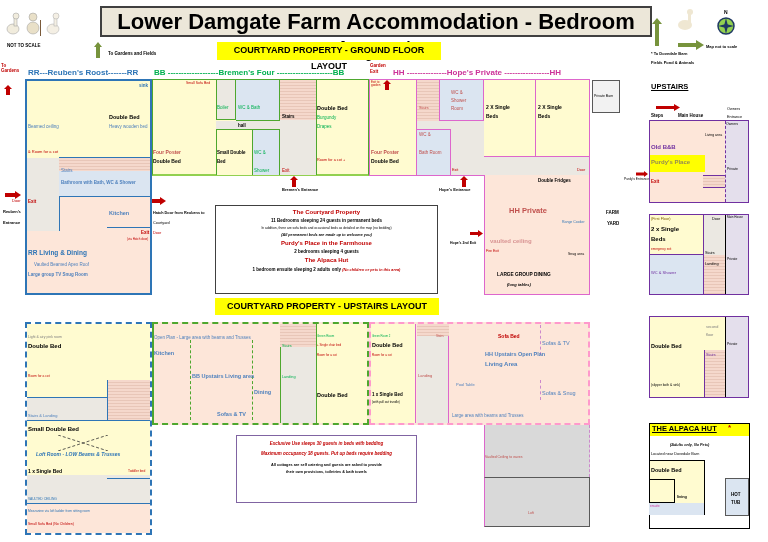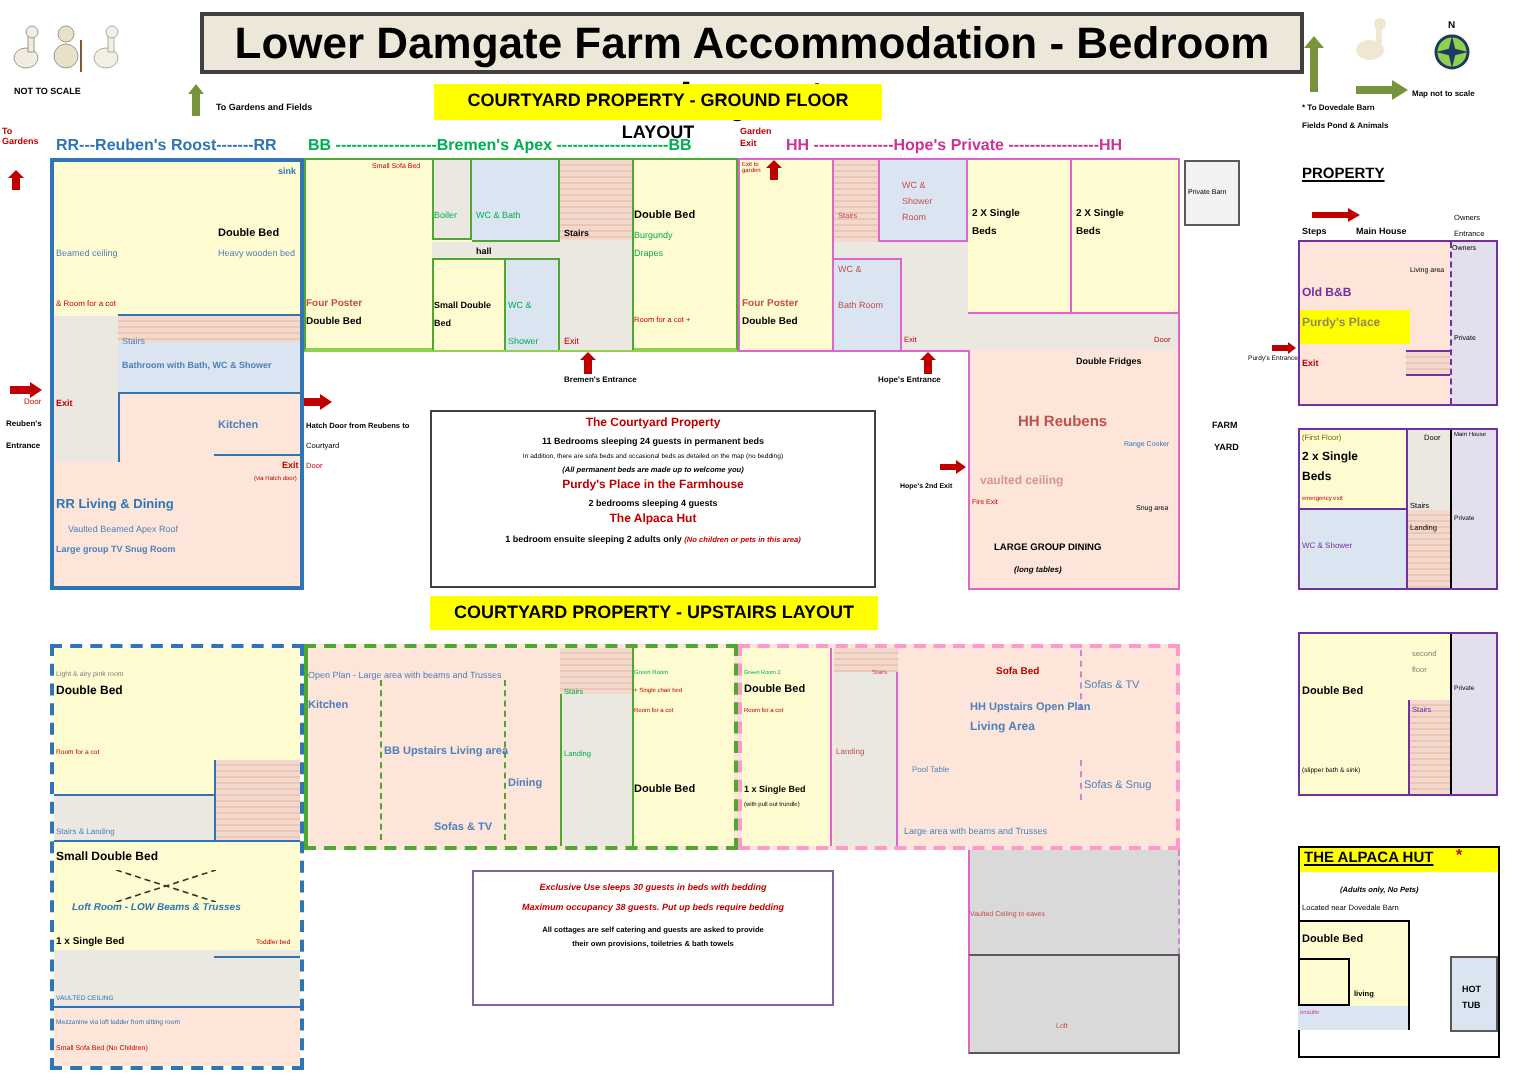--- a/index.html
+++ b/index.html
@@ -84,21 +84,21 @@
       <circle cx="10" cy="17" r="8" fill="#92d050" stroke="#1f3864" stroke-width="1.5"></circle>
       <polygon points="10,9 12,17 10,25 8,17" fill="#1f3864"></polygon>
       <polygon points="2,17 10,15 18,17 10,19" fill="#1f3864"></polygon>
     </svg>
 </div>
 <div class="t b" style="left:706px;top:45px;font-size:4px">Map not to scale</div>
 <div class="t b" style="left:651px;top:52px;font-size:4px">* To Dovedale Barn</div>
 <div class="t b" style="left:651px;top:61px;font-size:4px">Fields Pond &amp; Animals</div>
 
 <div class="t b dblue" style="left:28px;top:68px;font-size:8px">RR---Reuben's Roost-------RR</div>
-<div class="t b green" style="left:154px;top:68px;font-size:8px">BB -------------------Bremen's Apex ---------------------BB</div>
+<div class="t b green" style="left:154px;top:68px;font-size:8px">BB -------------------Bremen's Four ---------------------BB</div>
 <div class="t b red" style="left:370px;top:63px;font-size:4.5px;line-height:1.4">
   <div>Garden</div>
   <div>Exit</div>
 </div>
 <div class="t b mag" style="left:393px;top:68px;font-size:8px">HH ---------------Hope's Private -----------------HH</div>
 
 <div class="abs" style="left:25px;top:79px;width:127px;height:216px;border:2px solid #2e75b6;border-left-width:3px"></div>
 <div class="abs yel" style="left:27px;top:81px;width:123px;height:77px"></div>
 <div class="abs gry" style="left:27px;top:158px;width:32px;height:73px"></div>
 <div class="abs stairs" style="left:59px;top:157px;width:91px;height:14px;border-top:1px solid #2e75b6"></div>
@@ -204,21 +204,21 @@
       <polygon points="4,0 8,4 6,4 6,11 2,11 2,4 0,4" fill="#c00000"></polygon>
     </svg>
 </div>
 <div class="t b" style="left:439px;top:188px;font-size:4px">Hope's Entrance</div>
 
 <div class="abs" style="left:592px;top:80px;width:28px;height:33px;background:#f2f2f2;border:1px solid #595959"></div>
 <div class="t" style="left:594px;top:94px;font-size:3.5px">Private Barn</div>
 
 <div class="abs pch" style="left:484px;top:175px;width:106px;height:120px;border:1.5px solid #dd66cc;border-top:none"></div>
 <div class="t b" style="left:538px;top:178px;font-size:4.5px">Double Fridges</div>
-<div class="t b dred" style="left:509px;top:207px;font-size:7.5px">HH Reubens</div>
+<div class="t b dred" style="left:509px;top:207px;font-size:7.5px">HH Private</div>
 <div class="t dblue" style="left:562px;top:220px;font-size:3.5px">Range Cooker</div>
 <div class="abs" style="left:470px;top:230px;width:13px;height:7px">
   <svg width="13" height="7" viewBox="0 0 13 7">
       <polygon points="0,2 8,2 8,0 13,3.5 8,7 8,5 0,5" fill="#c00000"></polygon>
     </svg>
 </div>
 <div class="t b" style="left:450px;top:241px;font-size:3.5px">Hope's 2nd Exit</div>
 <div class="t b" style="left:490px;top:238px;font-size:6px;color:#d99594">vaulted ceiling</div>
 <div class="t red" style="left:486px;top:249px;font-size:3.5px">Fire Exit</div>
 <div class="t" style="left:568px;top:252px;font-size:3.5px">Snug area</div>
@@ -314,21 +314,21 @@
 <div class="t dred" style="left:485px;top:455px;font-size:3.5px">Vaulted Ceiling to eaves</div>
 <div class="t dred" style="left:528px;top:511px;font-size:3.5px">Loft</div>
 
 <div class="abs" style="left:236px;top:435px;width:181px;height:68px;border:1px solid #8064a2;background:#fff;text-align:center">
   <div class="b i red" style="font-size:4.5px;margin-top:5px">Exclusive Use sleeps 30 guests in beds with bedding</div>
   <div class="b i red" style="font-size:4.5px;margin-top:5px">Maximum occupancy 38 guests. Put up beds require bedding</div>
   <div class="b" style="font-size:3.8px;margin-top:7px">All cottages are self catering and guests are asked to provide</div>
   <div class="b" style="font-size:3.8px;margin-top:3px">their own provisions, toiletries &amp; bath towels</div>
 </div>
 
-<div class="t b" style="left:651px;top:83px;font-size:7.5px;text-decoration:underline">PROPERTY</div>
+<div class="t b" style="left:651px;top:83px;font-size:7.5px;text-decoration:underline">UPSTAIRS</div>
 <div class="abs" style="left:656px;top:104px;width:24px;height:7px">
   <svg width="24" height="7" viewBox="0 0 24 7">
       <polygon points="0,2 18,2 18,0 24,3.5 18,7 18,5 0,5" fill="#c00000"></polygon>
     </svg>
 </div>
 <div class="t b" style="left:651px;top:113px;font-size:4.5px">Steps</div>
 <div class="t b" style="left:678px;top:113px;font-size:4.5px">Main House</div>
 <div class="t" style="left:727px;top:107px;font-size:3.8px">Owners</div>
 <div class="t" style="left:727px;top:115px;font-size:3.8px">Entrance</div>
 

